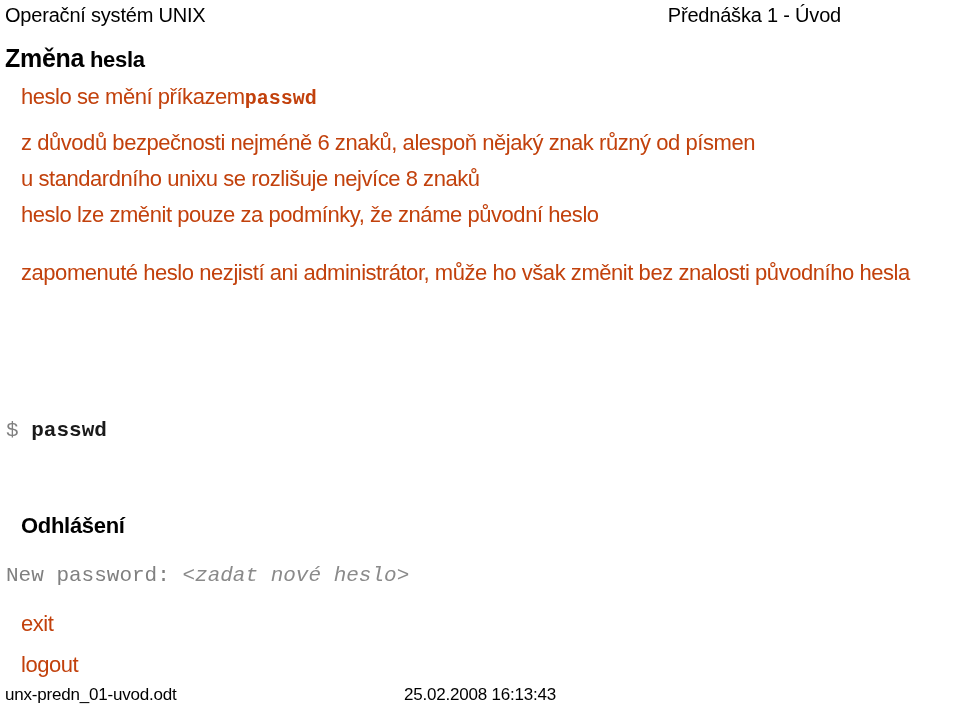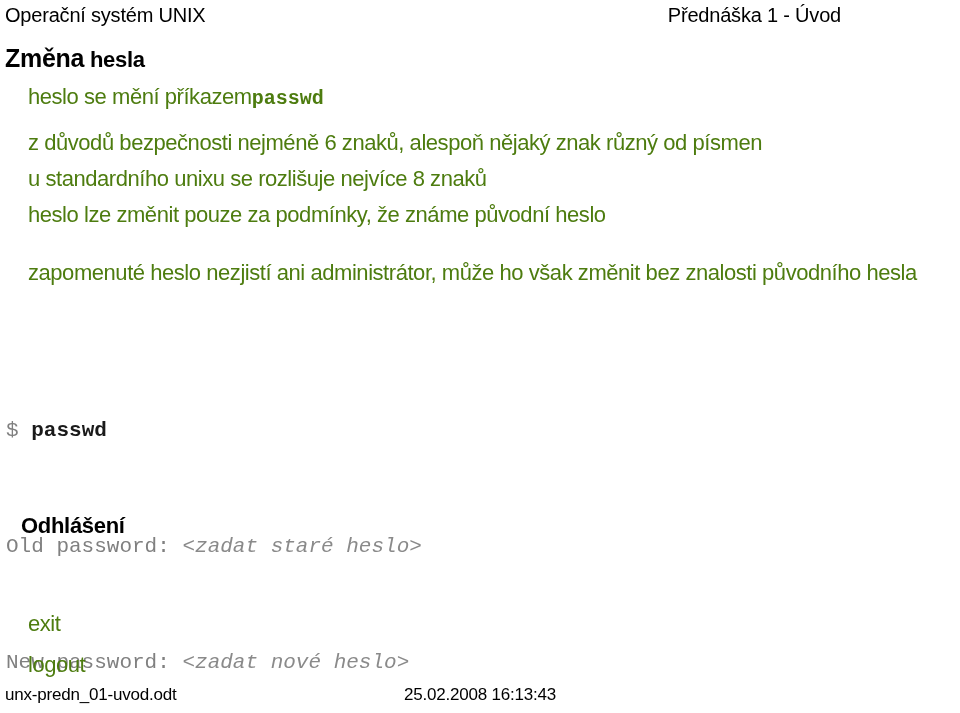--- a/index.html
+++ b/index.html
@@ -61,26 +61,26 @@
   #heading-odhlaseni {
     left: 21px;
     top: 512px;
     font-size: 22px;
     line-height: 27px;
   }
 
   
   .body-line {
     position: absolute;
-    left: 28px;
+    left: 21px;
     font-size: 22px;
     line-height: 28px;
     letter-spacing: -0.45px;
     white-space: nowrap;
-    color: #4d7c0f;
+    color: #c2410c;
   }
   .body-line.wrap {
     white-space: normal;
     width: 900px;
   }
   .body-line code.inline-mono {
     font-family: "Liberation Mono", "DejaVu Sans Mono", monospace;
     font-weight: bold;
     font-size: 20px;
     letter-spacing: 0;
@@ -166,21 +166,20 @@
 
   <div class="body-line" id="body-line-3">u standardního unixu se rozlišuje nejvíce 8 znaků</div>
 
   <div class="body-line" id="body-line-4">heslo lze změnit pouze za podmínky, že známe původní heslo</div>
 
   <div class="body-line wrap" id="body-line-5">zapomenuté heslo nezjistí ani administrátor, může ho však změnit bez znalosti původního hesla</div>
 
   <div class="terminal-block">
     <div class="terminal-line"><span class="prompt">$ </span><span class="cmd">passwd</span></div>
 
-    <div class="terminal-line"><span class="prompt">Old password: </span><span class="ph">&lt;zadat staré heslo&gt;</span></div>
 
     <div class="terminal-line"><span class="prompt">New password: </span><span class="ph">&lt;zadat nové heslo&gt;</span></div>
 
     
   </div>
 
   <div class="heading" id="heading-odhlaseni">Odhlášení</div>
 
 
   <div class="body-line" id="bottom-line-2">exit</div>

